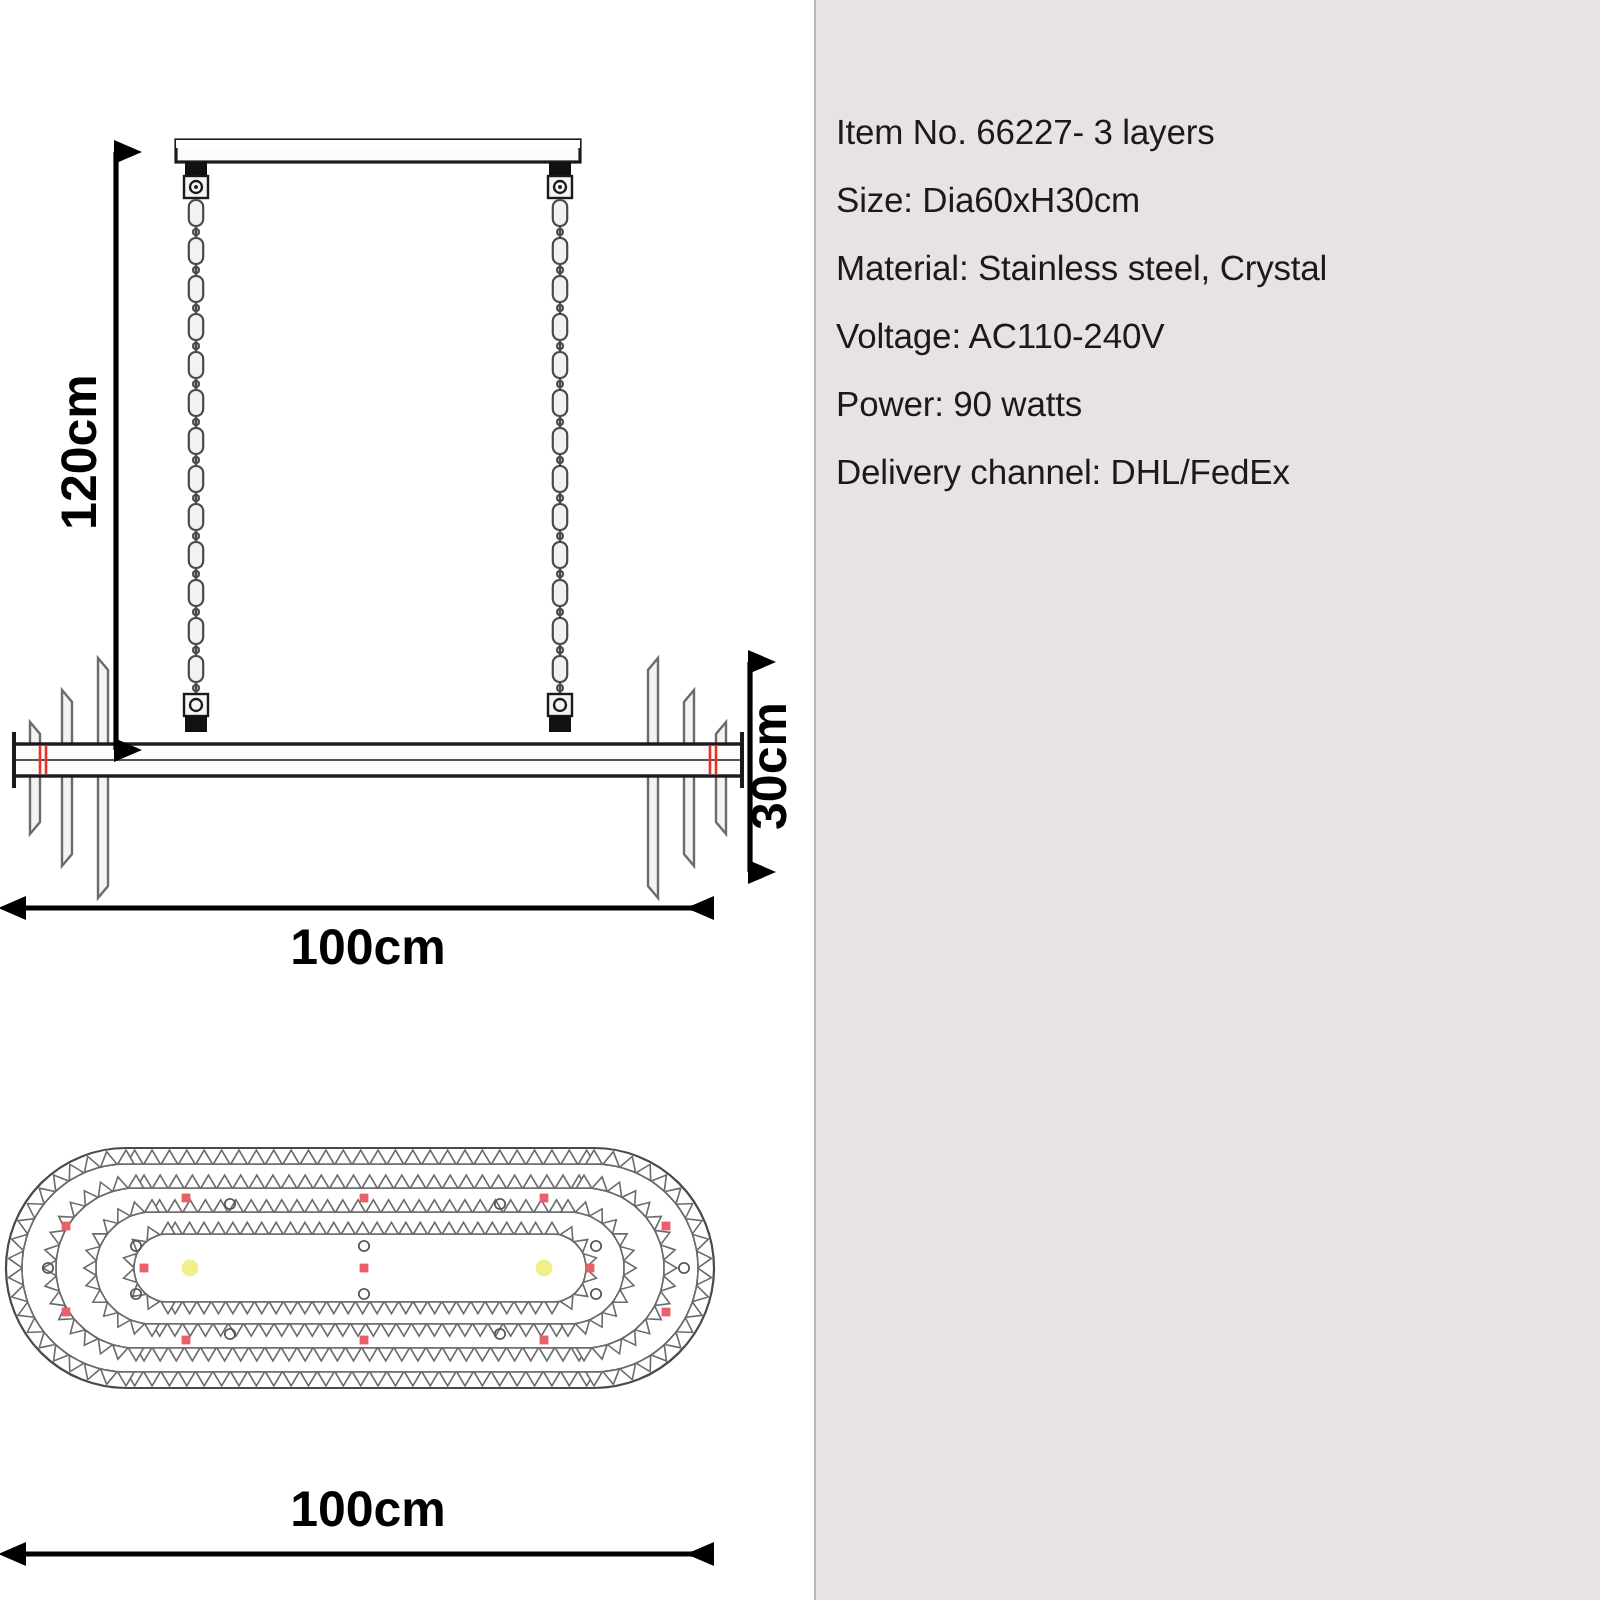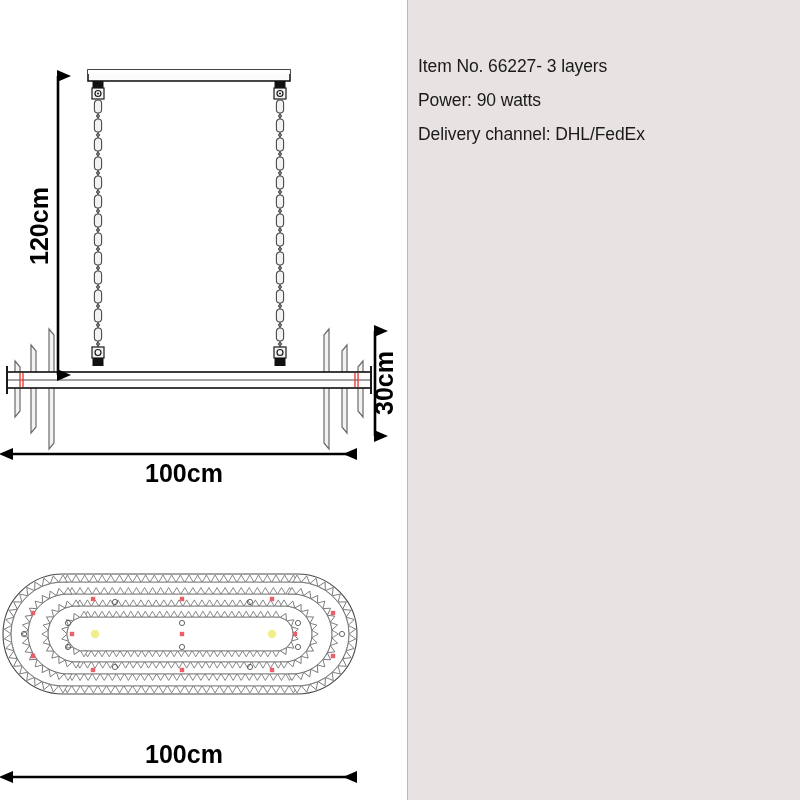--- a/index.html
+++ b/index.html
@@ -642,20 +642,23 @@
         <line x1="12" y1="222" x2="356" y2="222" stroke="#000" stroke-width="2.6" marker-start="url(#pAhL)" marker-end="url(#pAhR)"></line>
         <text class="dim-text" x="184" y="208" text-anchor="middle">100cm</text>
       </g>
     </svg>
   </div>
 
   <div class="panel-right">
 
     <div class="spec-list">
       <div class="spec-line">Item No. 66227- 3 layers</div>
+      <div class="spec-line">Size: Dia60xH30cm</div>
+      <div class="spec-line">Material: Stainless steel, Crystal</div>
+      <div class="spec-line">Voltage: AC110-240V</div>
       <div class="spec-line">Power: 90 watts</div>
       <div class="spec-line">Delivery channel: DHL/FedEx</div>
     </div>
 
   </div>
 
   <div class="panel-divider"></div>
 </div>
 
 </body></html>

